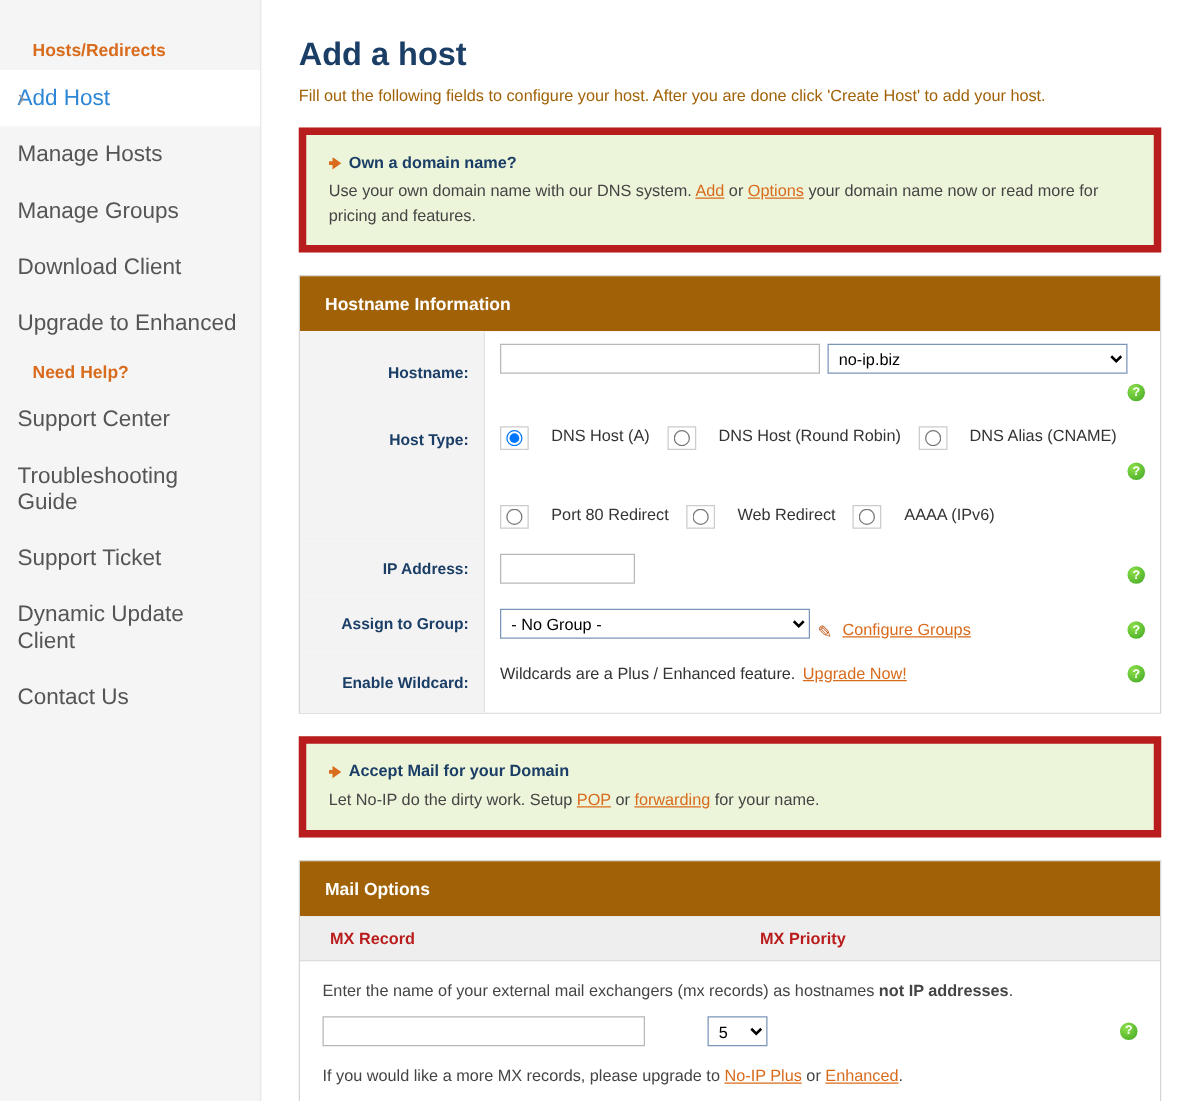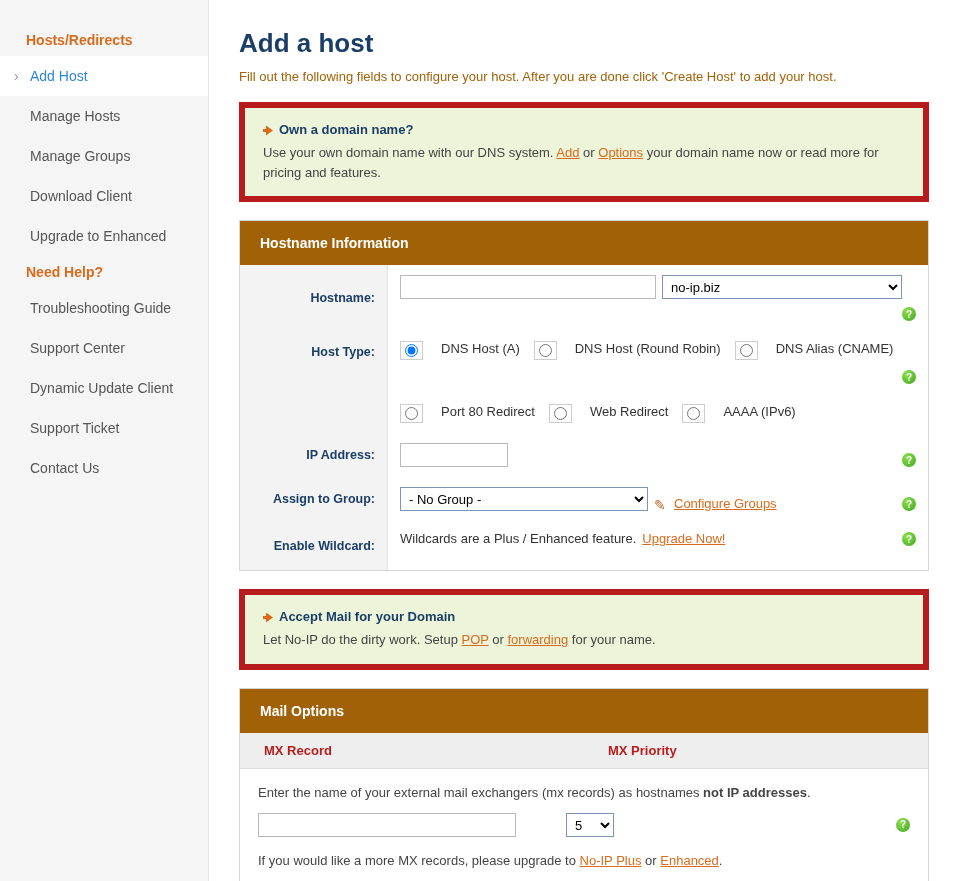--- a/index.html
+++ b/index.html
@@ -23,24 +23,24 @@
     border-right: 1px solid #e8e8e8;
     flex-shrink: 0;
   }
   .sidebar-section-title {
     color: #d96b1c;
     font-weight: bold;
     font-size: 14px;
     padding: 8px 16px 8px 26px;
   }
   .sidebar-item {
-    padding: 12px 16px 12px 30px;
+    padding: 12px 16px 12px 14px;
     color: #555;
     cursor: pointer;
-    font-size: 14px;
+    font-size: 18px;
   }
   .sidebar-item.active {
     background: #fff;
     color: #2e86d6;
     position: relative;
   }
   .sidebar-item.active::before {
     content: "›";
     position: absolute;
     left: 14px;
@@ -192,24 +192,24 @@
 
   <nav class="sidebar">
     <div class="sidebar-section-title">Hosts/Redirects</div>
     <div class="sidebar-item active">Add Host</div>
     <div class="sidebar-item">Manage Hosts</div>
     <div class="sidebar-item">Manage Groups</div>
     <div class="sidebar-item">Download Client</div>
     <div class="sidebar-item">Upgrade to Enhanced</div>
 
     <div class="sidebar-section-title">Need Help?</div>
+    <div class="sidebar-item">Support Center</div>
     <div class="sidebar-item">Troubleshooting Guide</div>
-    <div class="sidebar-item">Support Center</div>
+    <div class="sidebar-item">Support Ticket</div>
     <div class="sidebar-item">Dynamic Update Client</div>
-    <div class="sidebar-item">Support Ticket</div>
     <div class="sidebar-item">Contact Us</div>
   </nav>
 
   <main class="main">
     <h1 class="page-title">Add a host</h1>
     <p class="page-subtitle">Fill out the following fields to configure your host. After you are done click 'Create Host' to add your host.</p>
 
     <div class="notice">
       <div class="notice-title">Own a domain name?</div>
       <div class="notice-body">

